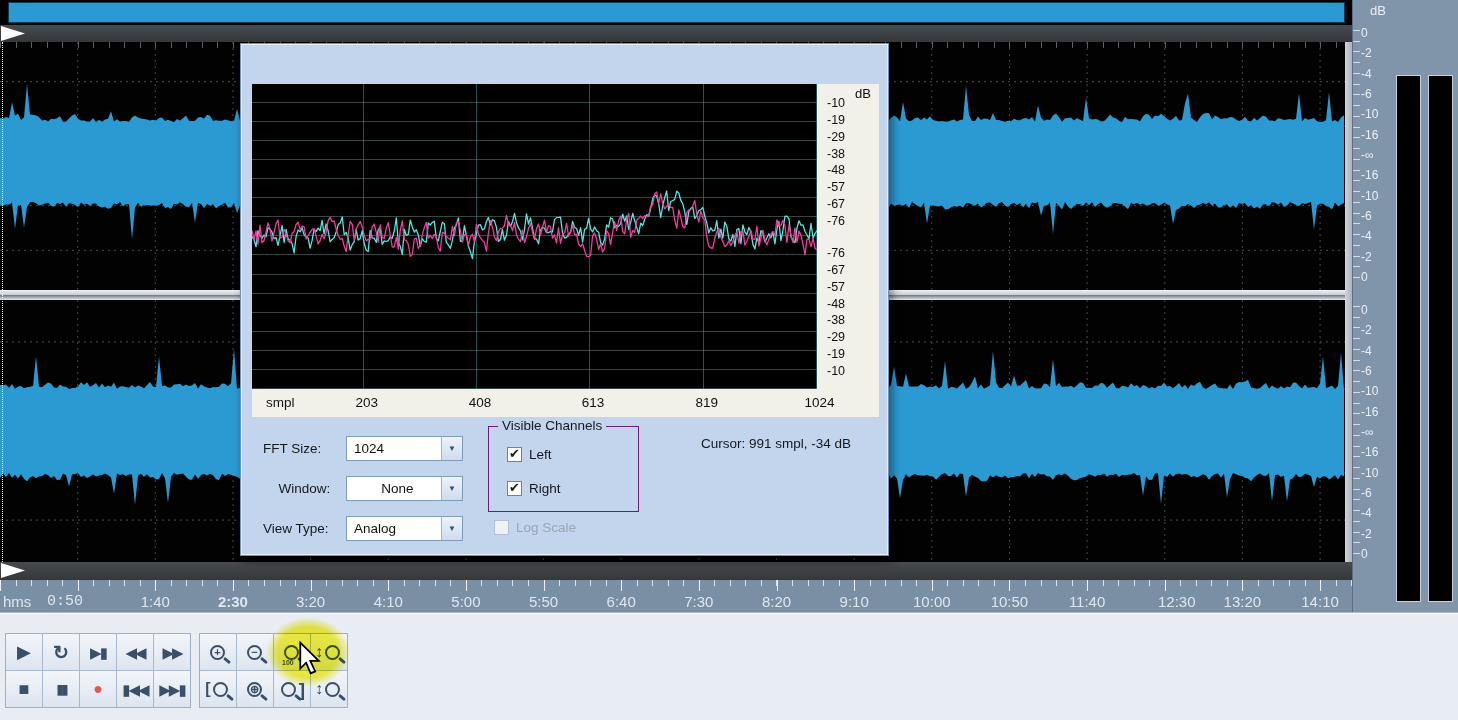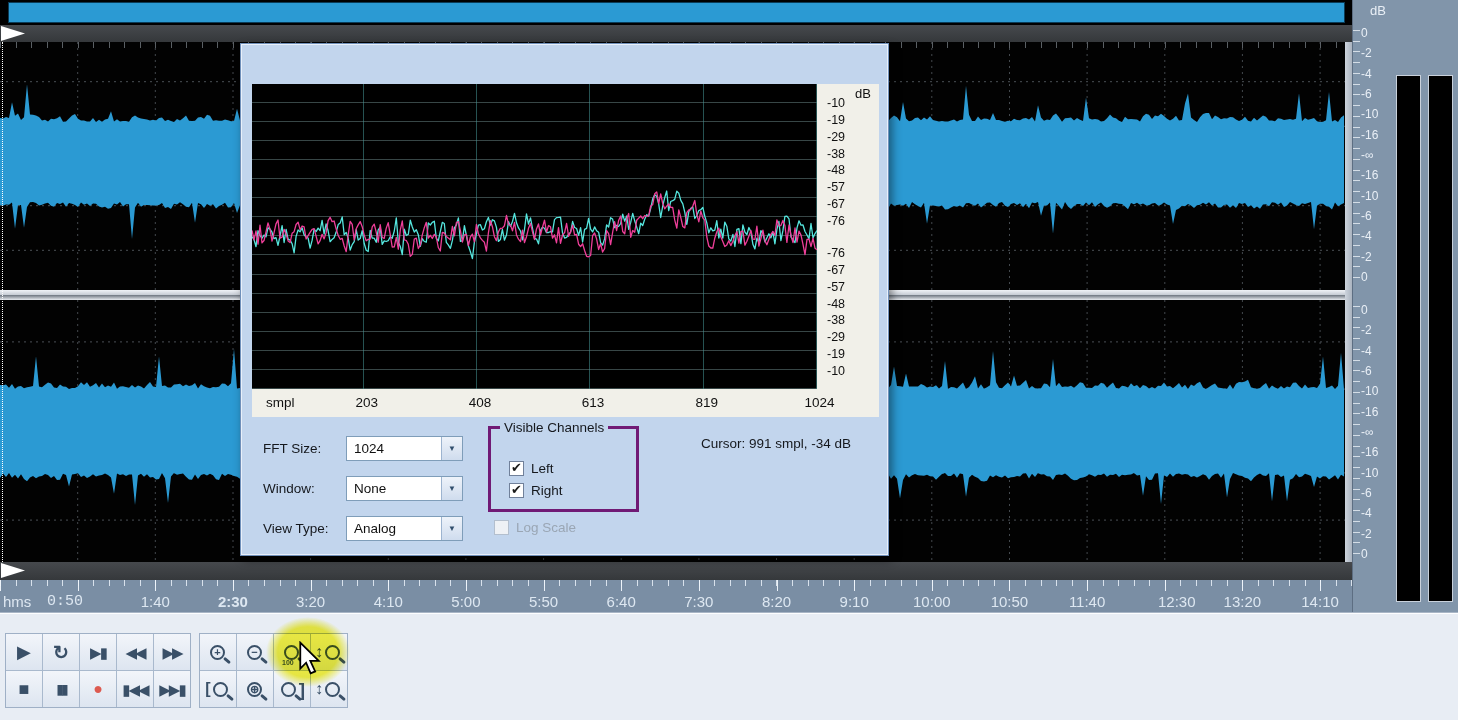--- a/index.html
+++ b/index.html
@@ -108,21 +108,21 @@
 
   .drow{position:absolute;left:22px;height:26px;display:flex;align-items:center;}
   .drow .dlabel{width:83px;font-size:13.5px;color:#15181d;}
   .combo{width:117px;height:25px;background:#fff;border:1px solid #7f9db9;display:flex;
     align-items:center;}
   .combo .val{flex:1;padding-left:7px;font-size:13.5px;color:#111;}
   .combo .arrow{width:21px;height:100%;border-left:1px solid #9db4d0;
     background:linear-gradient(#eef3fa,#cfdcee);display:flex;align-items:center;justify-content:center;
     font-size:8px;color:#33506e;}
   #groupbox{position:absolute;left:247px;top:382px;width:151px;height:86px;
-    border:3px solid #701a75;}
+    border:1px solid #701a75;}
   #groupbox .legend{position:absolute;left:9px;top:-9px;background:#c2d5ed;padding:0 4px;
     font-size:13.5px;color:#15181d;}
   .cbrow{position:absolute;display:flex;align-items:center;gap:7px;font-size:13.5px;color:#15181d;}
   .cb{width:15px;height:15px;background:#fff;border:1px solid #70809a;display:flex;
     align-items:center;justify-content:center;}
   .cb .ck{font-style:normal;font-size:13px;line-height:1;margin-top:-2px;color:#1a1a1a;}
   .cb .ck::before{content:"✔";}
   #logscale-row{left:253px;top:476px;}
   #logscale-row .cb{background:#eef1f5;border-color:#b3bfce;}
   #logscale-row .lbl{color:#9aa6b4;}
@@ -443,42 +443,42 @@
     <div id="dialog-fields">
 
         <div class="drow" style="top: 391px;">
           <span class="dlabel">FFT Size:</span>
           <div class="combo">
             <span class="val">1024</span>
             <span class="arrow">▼</span>
           </div>
         </div>
 
-        <div class="drow" style="top: 431px;">
+        <div class="drow" style="top: 431px; text-align: center;">
           <span class="dlabel">Window:</span>
           <div class="combo">
             <span class="val">None</span>
             <span class="arrow">▼</span>
           </div>
         </div>
 
         <div class="drow" style="top: 471px;">
           <span class="dlabel">View Type:</span>
           <div class="combo">
             <span class="val">Analog</span>
             <span class="arrow">▼</span>
           </div>
         </div>
       </div>
 
     <div id="groupbox">
       <span class="legend">Visible Channels</span>
       <div id="channel-checkboxes">
 
-          <div class="cbrow" style="left: 18px; top: 32px; position: absolute;">
+          <div class="cbrow" style="left: 18px; top: 20px; position: absolute;">
             <span class="cb">
               <i class="ck" style="visibility: visible;"></i>
             </span>
             <span class="lbl">Left</span>
           </div>
 
           <div class="cbrow" style="left: 18px; top: 54px; position: absolute;">
             <span class="cb">
               <i class="ck" style="visibility: visible;"></i>
             </span>

